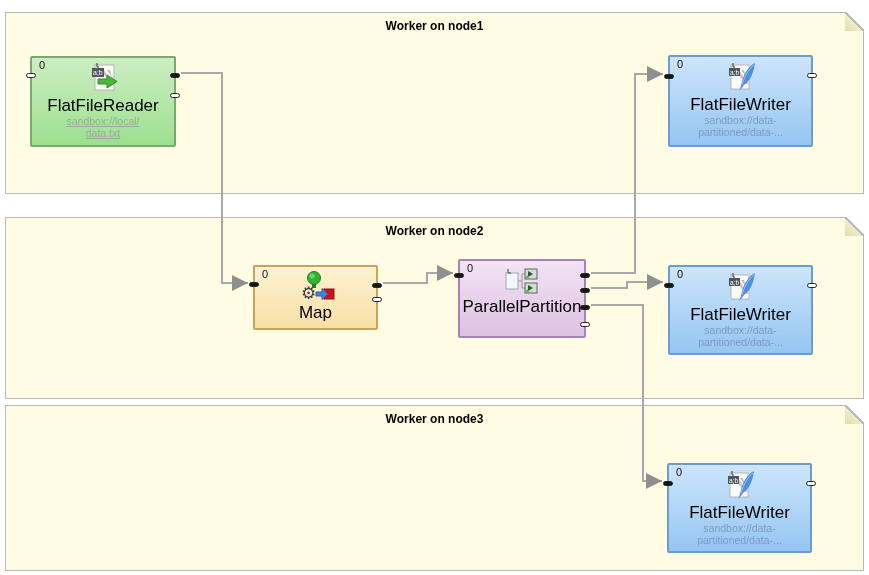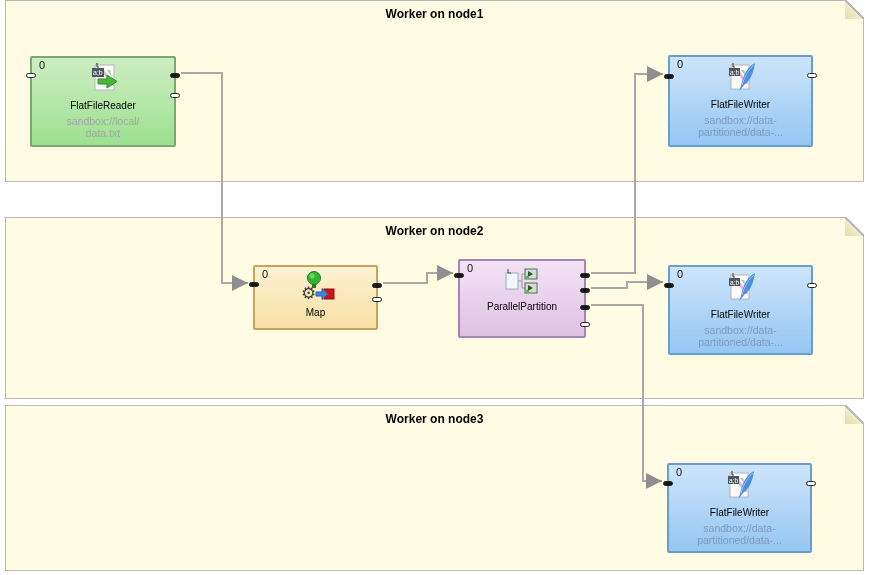--- a/index.html
+++ b/index.html
@@ -12,46 +12,46 @@
         background:linear-gradient(to bottom left,#ffffff 0%,#ffffff 46%,var(--note-border) 46%,var(--note-border) 54%,#f0ecc6 54%,#e2dcae 100%);}
 
   
   svg.edges{position:absolute;left:0;top:0;z-index:2;pointer-events:none;}
   svg.edges polyline{fill:none;stroke:var(--edge);stroke-width:2;pointer-events:stroke;}
 
   
   .component{position:absolute;z-index:3;box-sizing:border-box;border-radius:2px;
              display:flex;flex-direction:column;align-items:center;}
   .component .badge{position:absolute;top:1px;left:7px;font-size:11px;color:#111;}
-  .component .clabel{font-size:10px;color:#000;line-height:13px;margin-top:3px;}
+  .component .clabel{font-size:17px;color:#000;line-height:13px;margin-top:3px;}
   .component .csub{font-size:10.5px;line-height:12px;text-align:center;margin-top:3px;}
 
   .reader{background:linear-gradient(180deg,var(--reader-fill-top),var(--reader-fill));border:2px solid var(--reader-border);}
   .writer{background:linear-gradient(180deg,var(--writer-fill-top),var(--writer-fill));border:2px solid var(--writer-border);}
   .mapper{background:linear-gradient(180deg,var(--map-fill-top),var(--map-fill));border:2px solid var(--map-border);}
   .partitioner{background:linear-gradient(180deg,var(--partition-fill-top),var(--partition-fill));border:2px solid var(--partition-border);}
 
-  .reader .csub{color:var(--reader-subtitle);}
+  .reader .csub{color:var(--reader-subtitle);text-decoration:underline;}
   .writer .csub{color:var(--writer-subtitle);}
 
   .icon{margin-top:4px;}
 
   
   .port{position:absolute;width:10px;height:5px;border:1px solid #222;border-radius:3px;box-sizing:border-box;z-index:4;}
   .port.connected{background:#151515;}
   .port.free{background:#ffffff;}
   .port.left{left:-6px;}
   .port.right{right:-6px;}
 </style>
 </head>
 <body>
 
 <div id="canvas">
 
-  <div class="note" style="left:5px;top:0;width:859px;height:182px;">
+  <div class="note" style="left:5px;top:12px;width:859px;height:182px;">
     <div class="fold"></div>
     <div class="note-title">Worker on node1</div>
   </div>
   <div class="note" style="left:5px;top:217px;width:859px;height:182px;">
     <div class="fold"></div>
     <div class="note-title">Worker on node2</div>
   </div>
   <div class="note" style="left:5px;top:405px;width:859px;height:166px;">
     <div class="fold"></div>
     <div class="note-title">Worker on node3</div>

